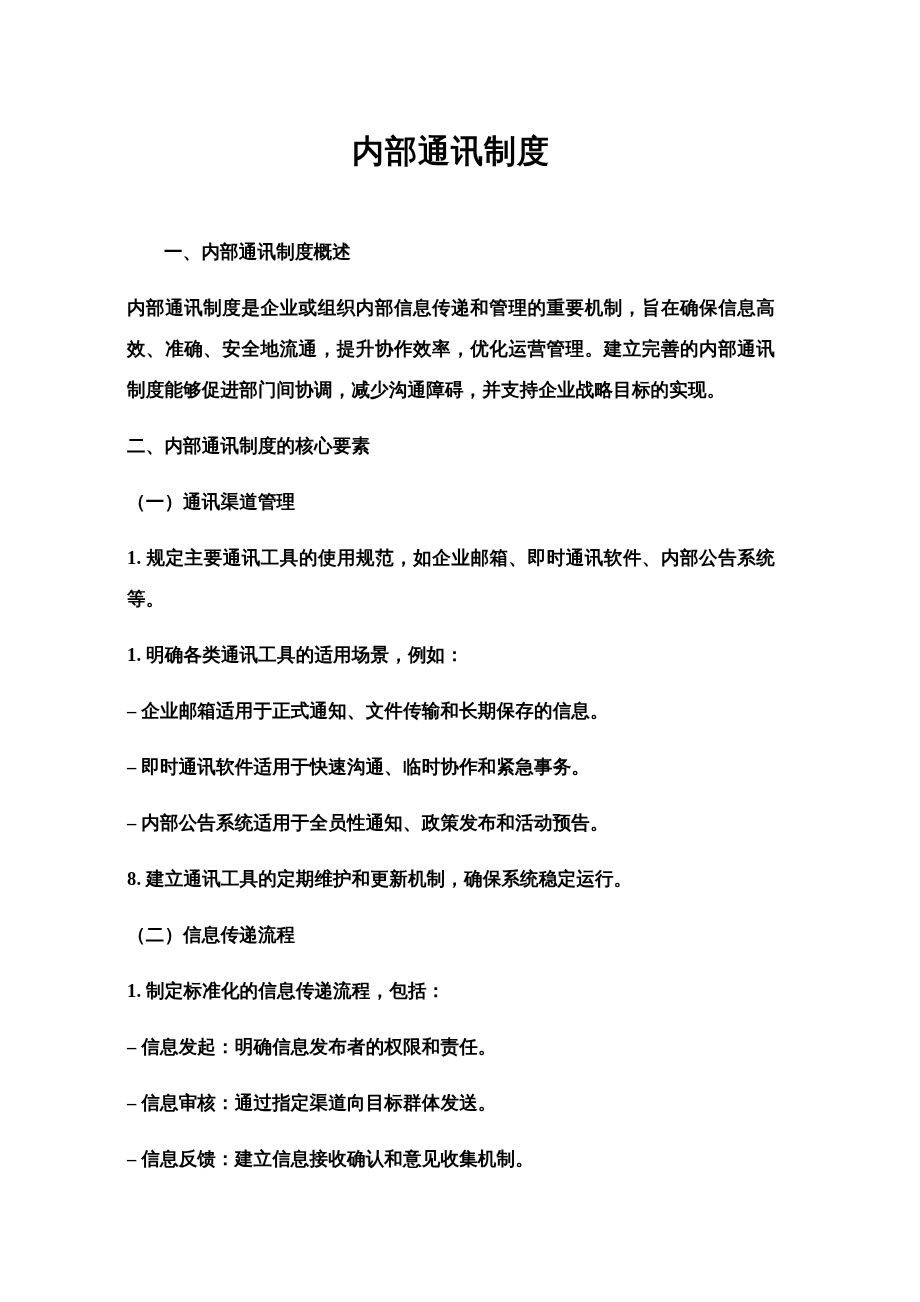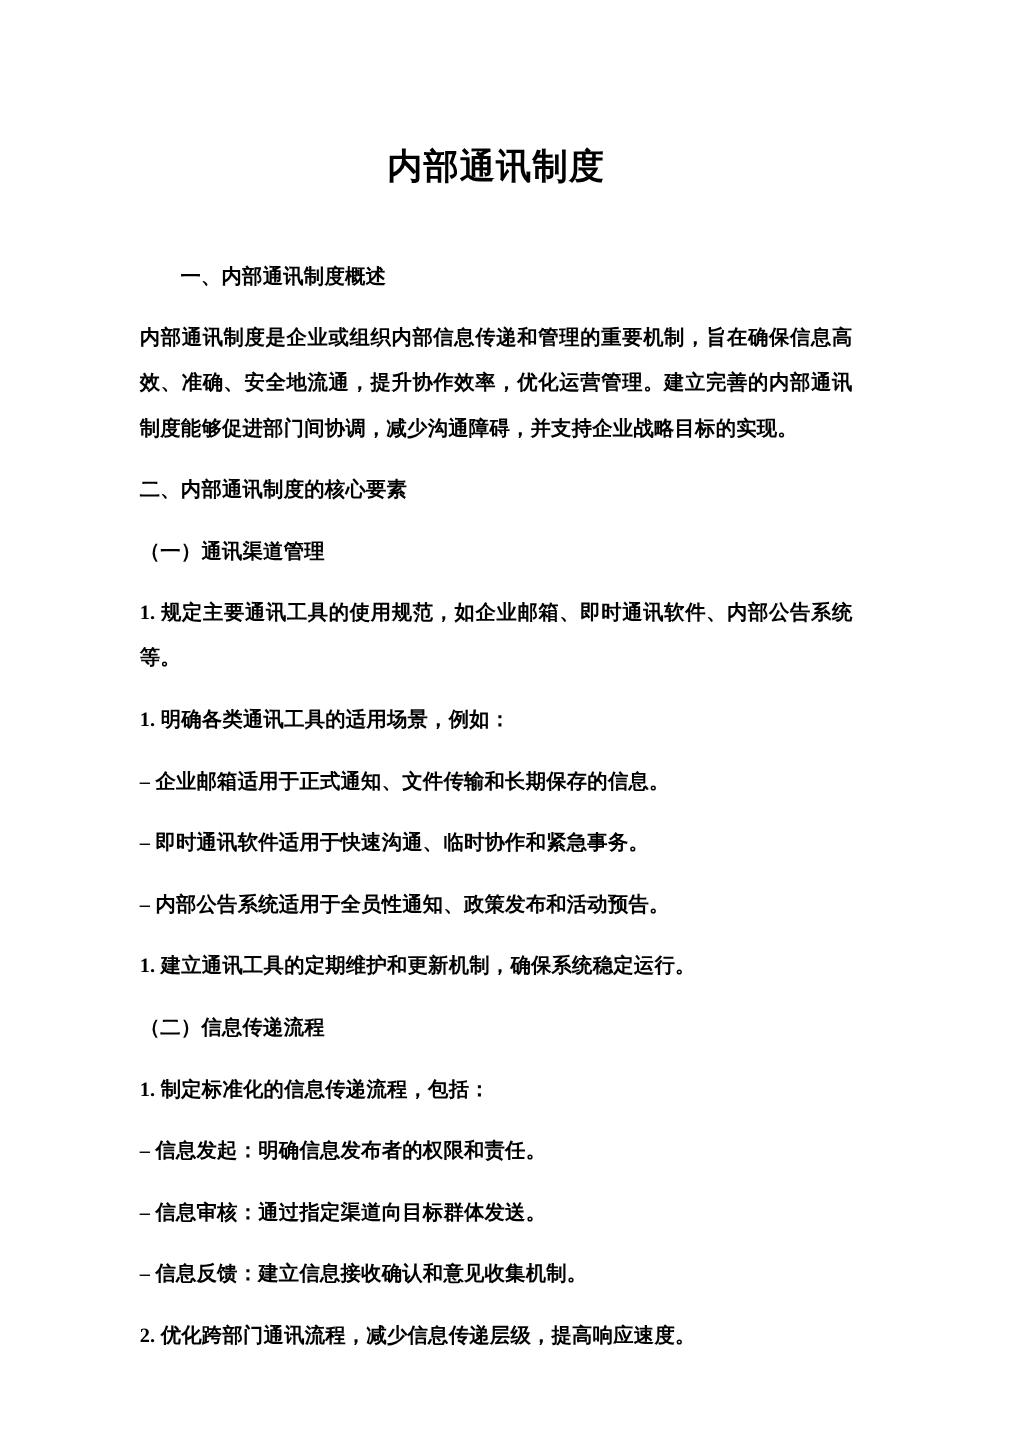--- a/index.html
+++ b/index.html
@@ -53,22 +53,21 @@
   <p class="body-text">内部通讯制度是企业或组织内部信息传递和管理的重要机制，旨在确保信息高效、准确、安全地流通，提升协作效率，优化运营管理。建立完善的内部通讯制度能够促进部门间协调，减少沟通障碍，并支持企业战略目标的实现。</p>
 
   <p class="body-text">二、内部通讯制度的核心要素</p>
 
   <p class="body-text">（一）通讯渠道管理</p>
   <p class="body-text">1. 规定主要通讯工具的使用规范，如企业邮箱、即时通讯软件、内部公告系统等。</p>
   <p class="body-text">1. 明确各类通讯工具的适用场景，例如：</p>
   <p class="body-text">– 企业邮箱适用于正式通知、文件传输和长期保存的信息。</p>
   <p class="body-text">– 即时通讯软件适用于快速沟通、临时协作和紧急事务。</p>
   <p class="body-text">– 内部公告系统适用于全员性通知、政策发布和活动预告。</p>
-  <p class="body-text">1. 建立通讯工具的定期维护和更新机制，确保系统稳定运行。</p>
+  <p class="body-text">8. 建立通讯工具的定期维护和更新机制，确保系统稳定运行。</p>
 
   <p class="body-text">（二）信息传递流程</p>
   <p class="body-text">1. 制定标准化的信息传递流程，包括：</p>
   <p class="body-text">– 信息发起：明确信息发布者的权限和责任。</p>
   <p class="body-text">– 信息审核：通过指定渠道向目标群体发送。</p>
   <p class="body-text">– 信息反馈：建立信息接收确认和意见收集机制。</p>
-  <p class="body-text">2. 优化跨部门通讯流程，减少信息传递层级，提高响应速度。</p>
 
 </div>
 
 </body></html>

